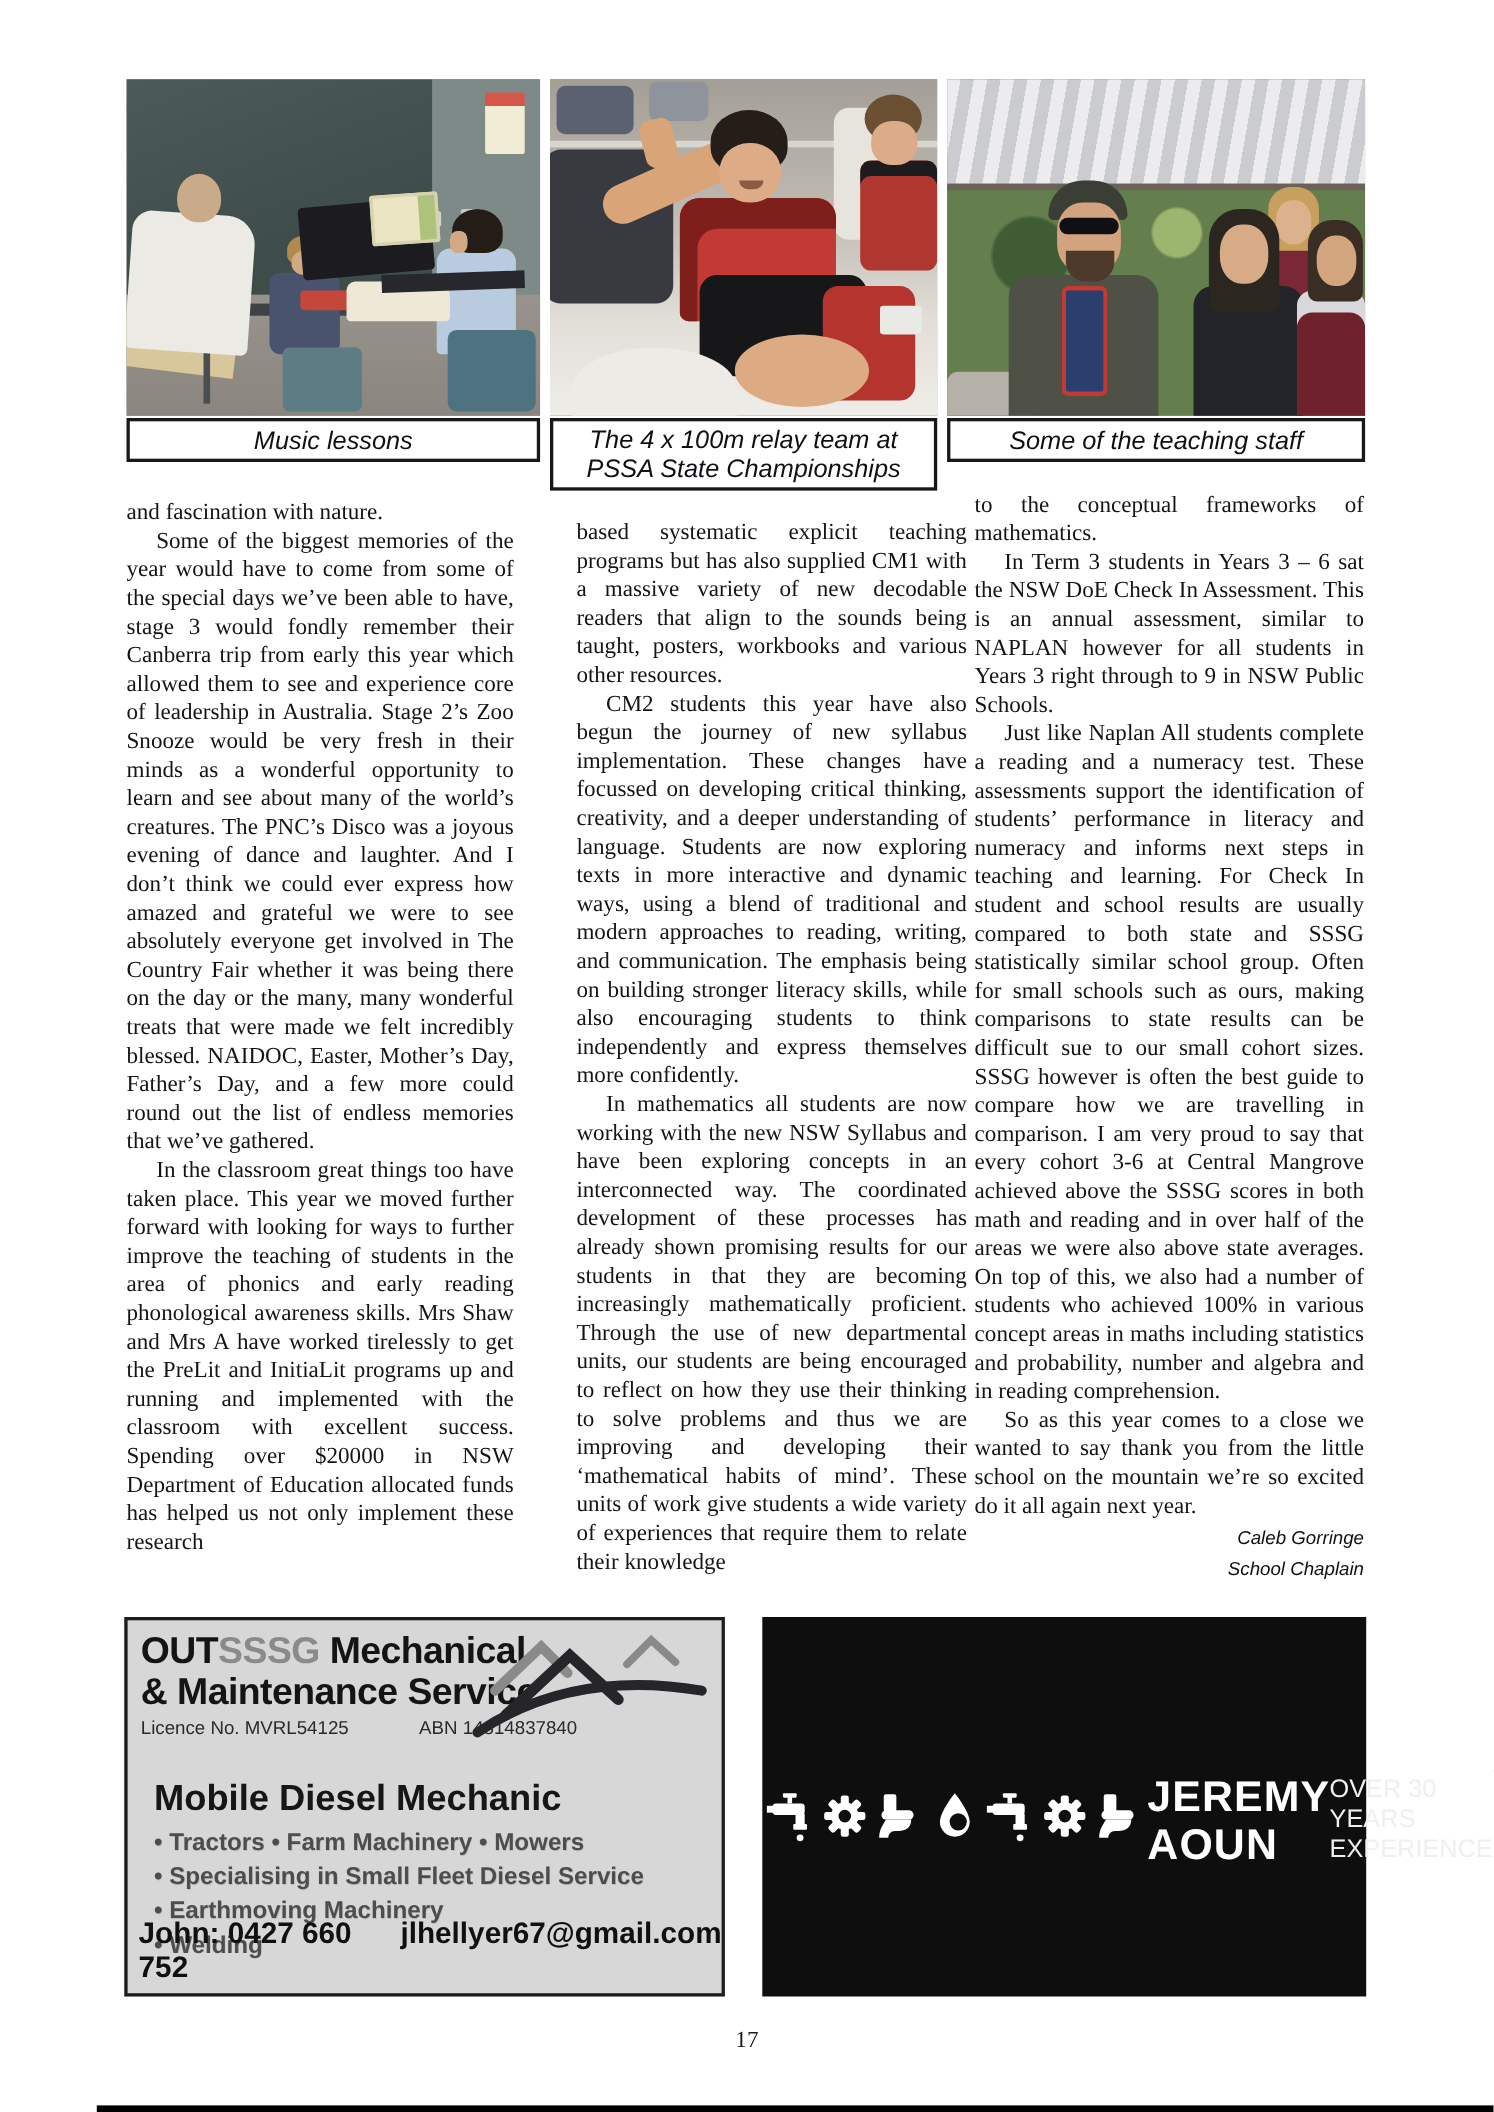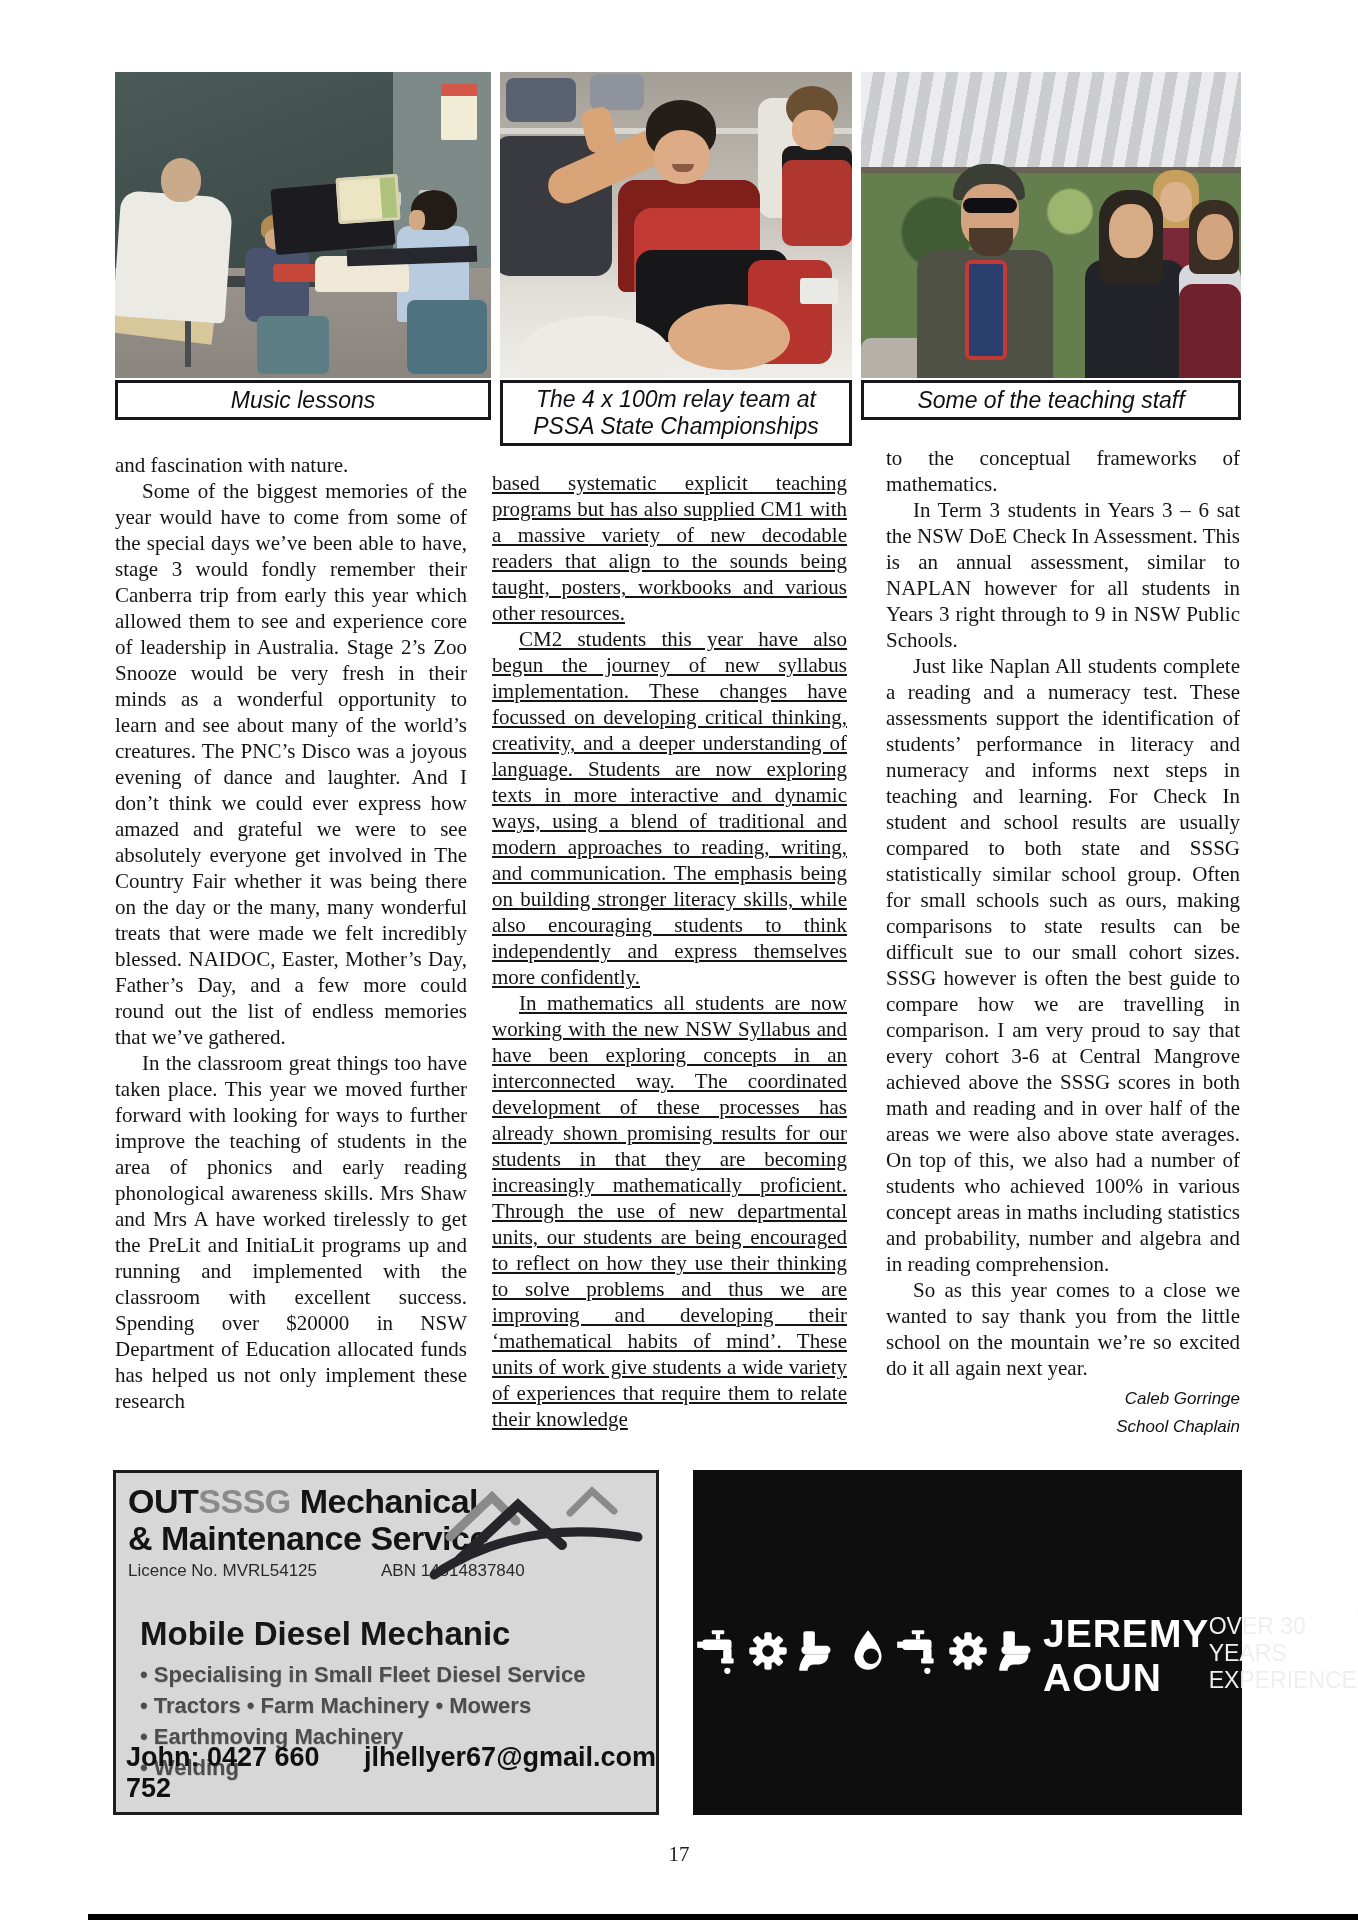--- a/index.html
+++ b/index.html
@@ -94,21 +94,21 @@
   .p3-w2-body { left:318px; top:192px; width:62px; height:116px; background:#70222c; box-shadow:inset 0 20px 0 #d8d8dc; border-radius:14px 14px 0 0; }
   .p3-w3-hair { left:292px; top:98px; width:46px; height:58px; background:#c8a05e; border-radius:20px 20px 8px 8px; }
   .p3-w3-face { left:299px; top:110px; width:32px; height:40px; background:#dcb28c; border-radius:45%; }
   .p3-w3-body { left:286px; top:150px; width:58px; height:60px; background:#7a2838; box-shadow:inset 0 0 0 3px #cfd2d8; border-radius:10px; }
 
   
   .col { position:absolute; font-size:21px; line-height:26px; text-align:justify; color:#141414; }
   .col p { margin:0; }
   .col p.indent { text-indent:27px; }
   .col1 { left:115px; top:452px; width:352px; }
-  .col2 { left:492px; top:470px; width:355px;text-decoration:underline; }
+  .col2 { left:524px; top:470px; width:355px; }
   .col3 { left:886px; top:445px; width:354px; }
   .signature { margin-top:4px; text-align:right; font-family:"Liberation Sans", sans-serif;
     font-style:italic; font-size:17px; line-height:28px; color:#101014; }
 
   
   .ad-outland {
     position:absolute; left:113px; top:1470px; width:546px; height:345px;
     background:#d7d7d7; border:3px solid #1d1d1f; box-sizing:border-box;
     font-family:"Liberation Sans", sans-serif; color:#141414; overflow:hidden;
   }
@@ -265,22 +265,22 @@
       <span>ABN 14814837840</span>
     </div>
     <svg class="ol-logo" viewBox="0 0 230 110">
       <path d="M30 58 L72 18 L96 42" fill="none" stroke="#8a8a8a" stroke-width="9" stroke-linecap="round"></path>
       <path d="M150 34 L172 12 L194 32" fill="none" stroke="#8a8a8a" stroke-width="7" stroke-linecap="round"></path>
       <path d="M40 80 L98 26 L142 66" fill="none" stroke="#26262a" stroke-width="10" stroke-linecap="round"></path>
       <path d="M14 96 Q100 38 218 58" fill="none" stroke="#26262a" stroke-width="9" stroke-linecap="round"></path>
     </svg>
     <div class="ol-headline">Mobile Diesel Mechanic</div>
     <div class="ol-bullets">
+      <div>• Tractors  • Farm Machinery  • Mowers</div>
       <div>• Specialising in Small Fleet Diesel Service</div>
-      <div>• Tractors  • Farm Machinery  • Mowers</div>
       <div>• Earthmoving Machinery</div>
       <div>• Welding</div>
     </div>
     <div class="ol-contact">
       <span>John: 0427 660 752</span>
       <span>jlhellyer67@gmail.com</span>
     </div>
   </div>
 
   <div class="ad-plumber">

